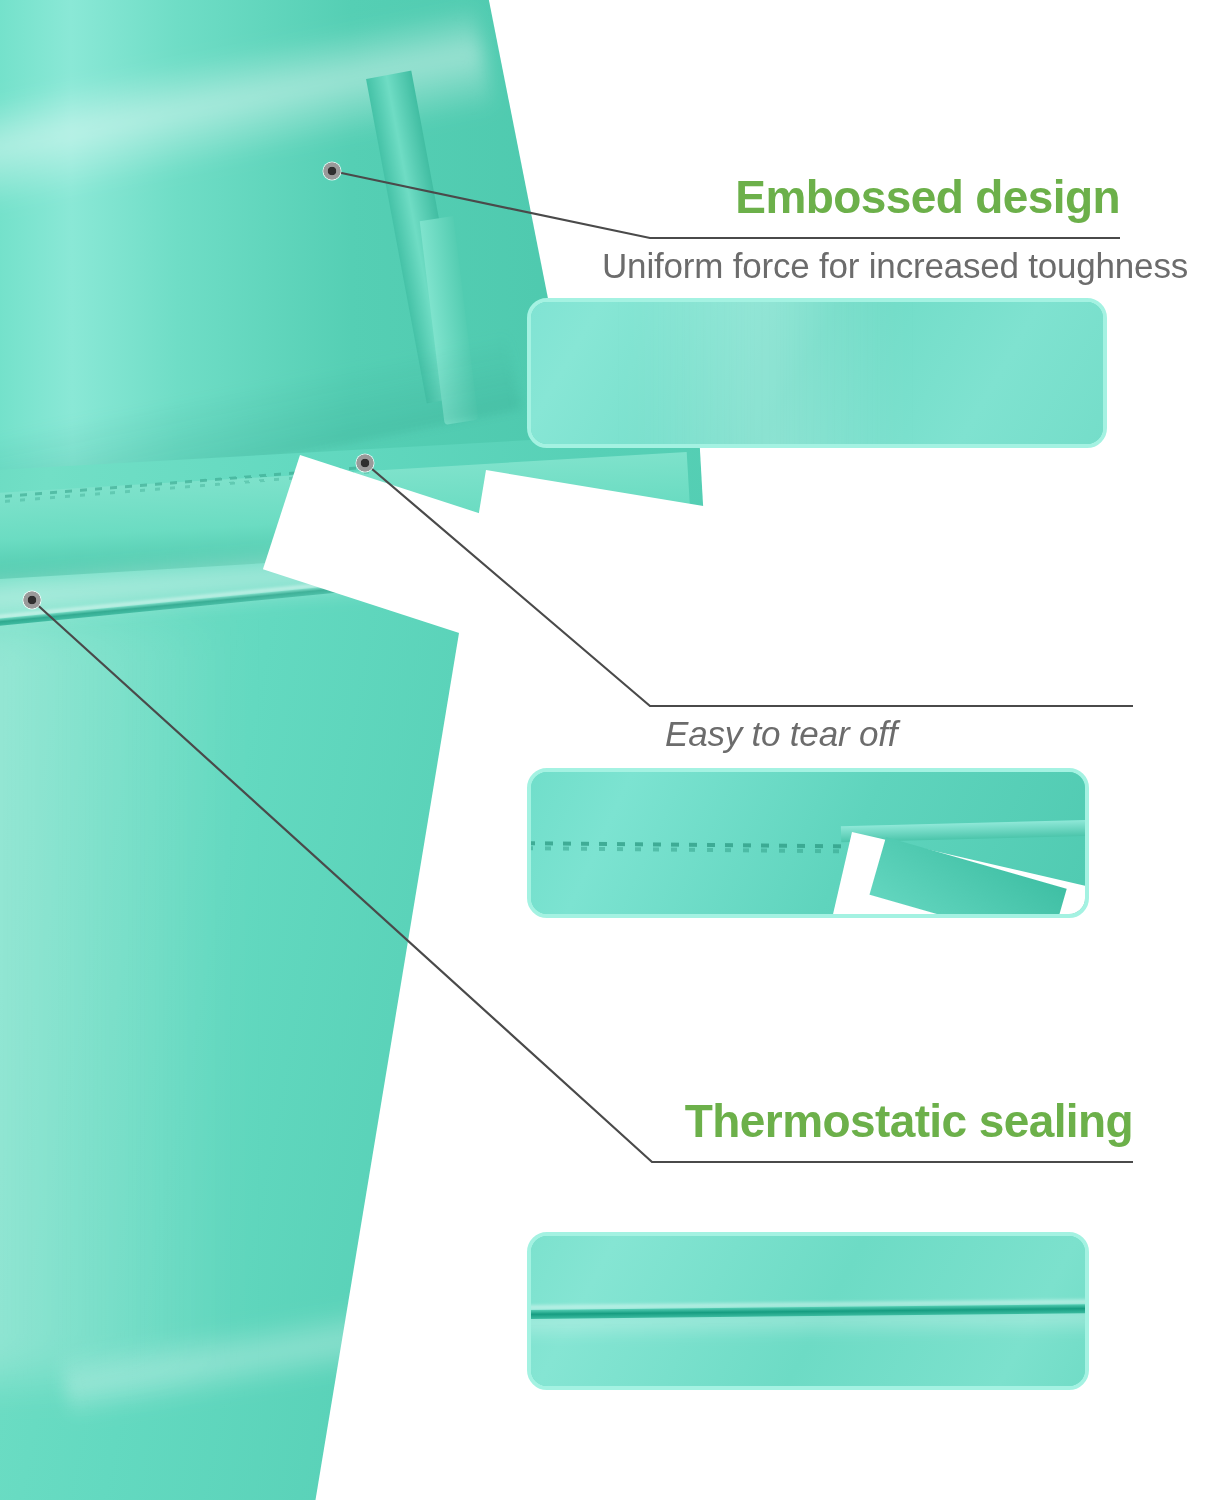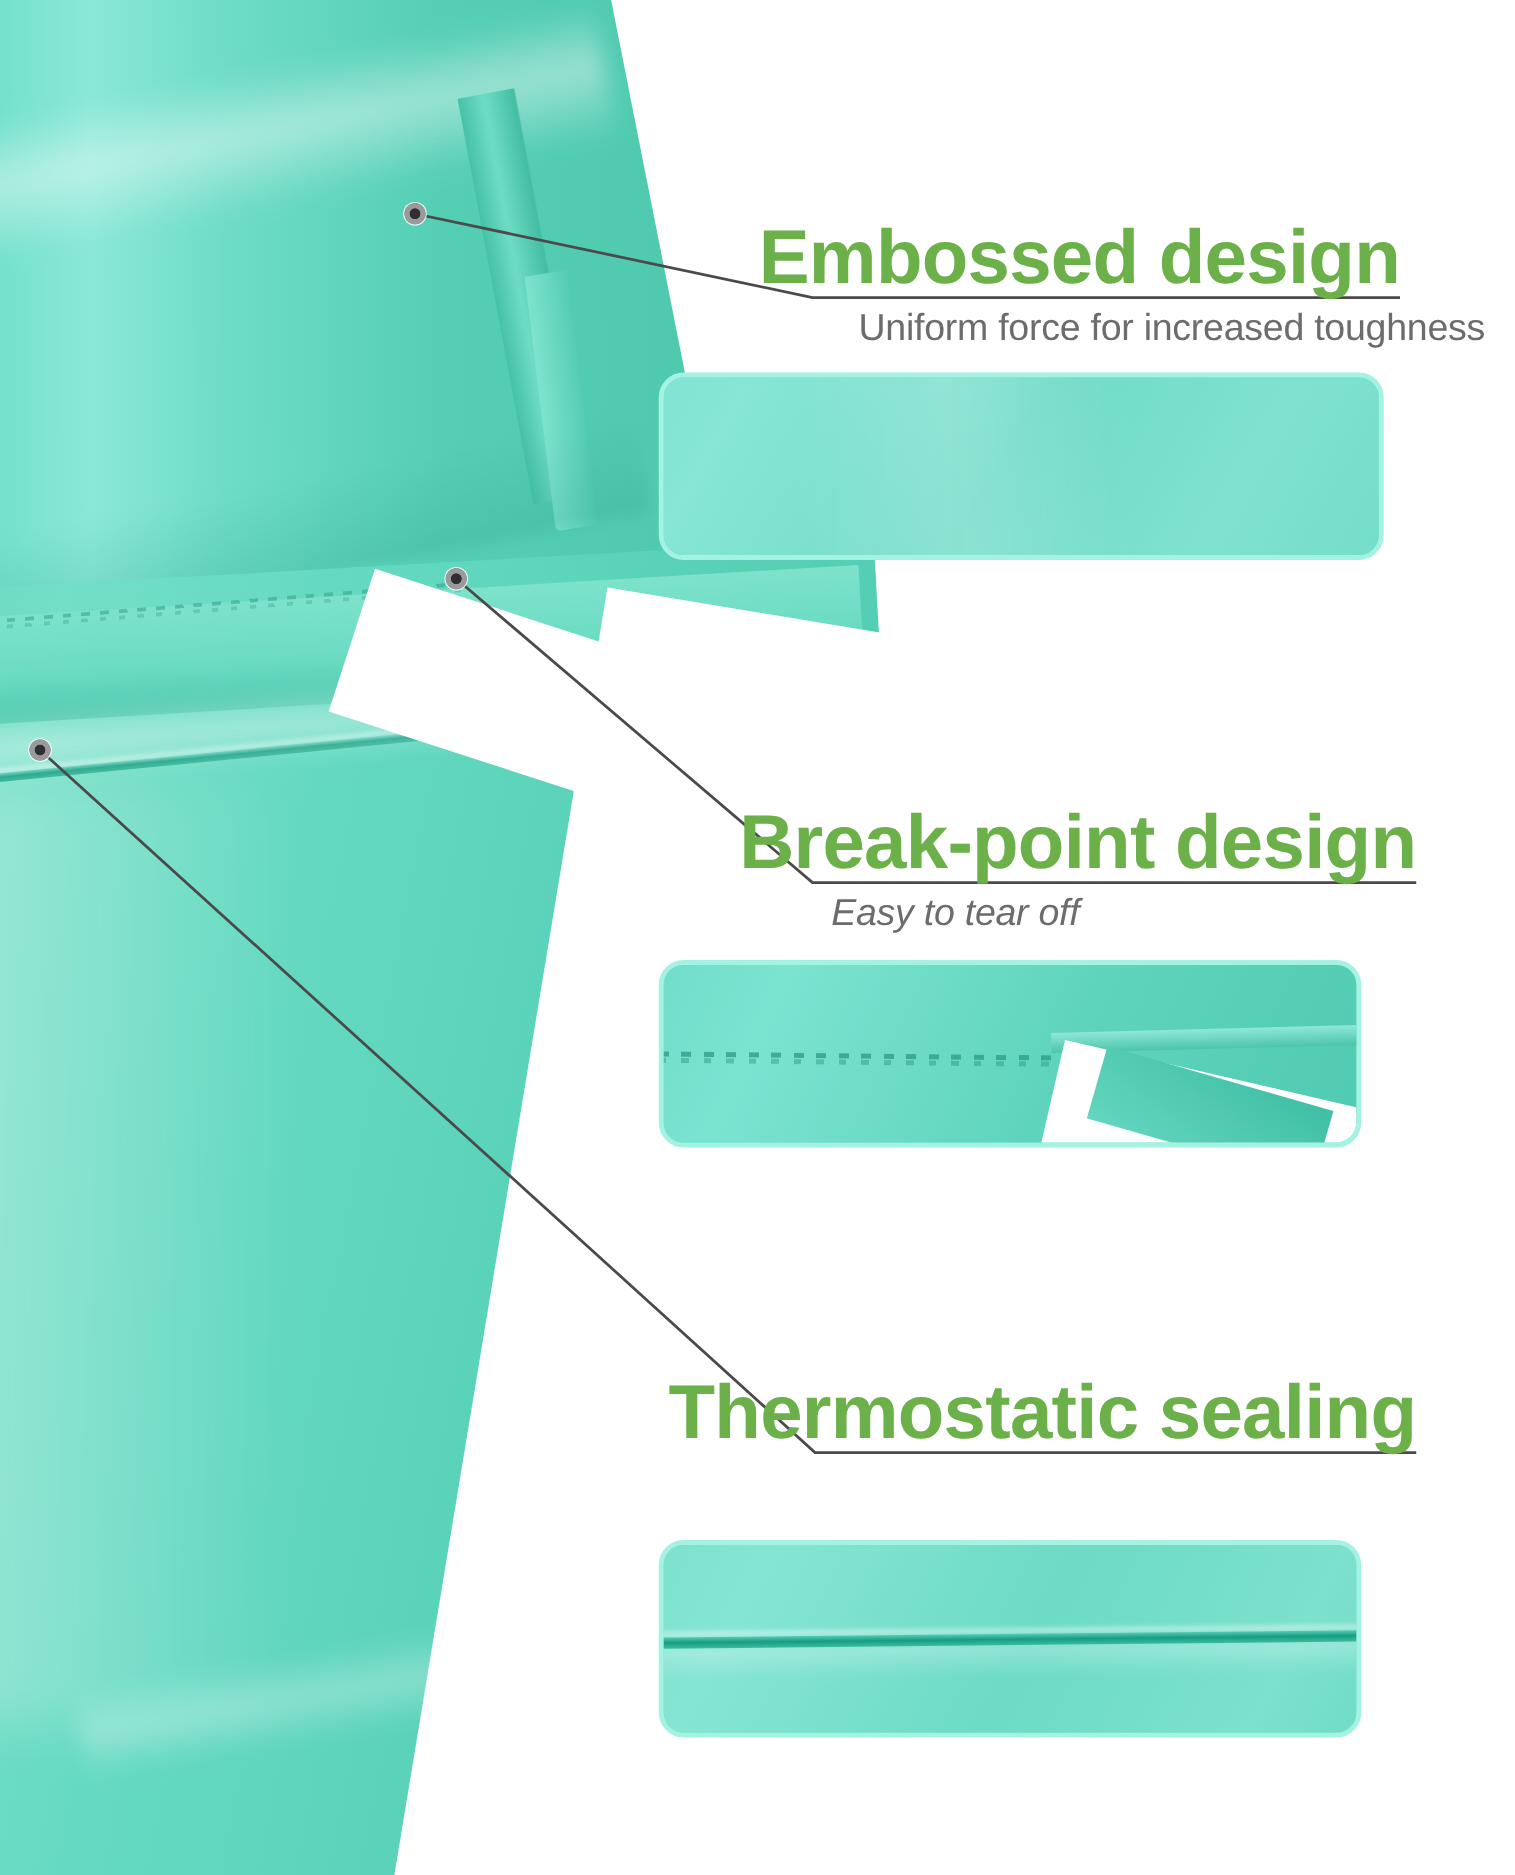--- a/index.html
+++ b/index.html
@@ -116,25 +116,25 @@
   
   .leader { position:absolute; left:0; top:0; width:1212px; height:1500px; pointer-events:none; }
 
   .dot { position:absolute; width:19px; height:19px; border-radius:50%;
          background:radial-gradient(circle at 50% 50%,#2f2f2f 0 30%,#9a9a9a 34% 62%,rgba(255,255,255,.82) 66% 100%);
          transform:translate(-50%,-50%); }
 
   
   .block { position:absolute; }
   .title {
-    font-size:61px; font-weight:bold; color:#6cb04a;
+    font-size:46px; font-weight:bold; color:#6cb04a;
     letter-spacing:-.6px; white-space:nowrap; text-align:right;
   }
   .subtitle {
-    font-size:30px; color:#6c6c6c; white-space:nowrap; letter-spacing:-.2px;
+    font-size:35px; color:#6c6c6c; white-space:nowrap; letter-spacing:-.2px;
   }
 
   
   .card {
     position:absolute; border:4px solid #a4f2e2; border-radius:20px;
     overflow:hidden; background:#6fdcc4;
   }
   .card-inner { position:absolute; inset:0; }
   .c1-fill {
     position:absolute; inset:-20%;
@@ -213,23 +213,20 @@
   <div class="block" style="left:520px; top:246px; width:668px; text-align:right;">
     <div class="subtitle">Uniform force for increased toughness</div>
   </div>
   <div class="card" style="left:527px; top:298px; width:580px; height:150px;">
     <div class="card-inner">
       <div class="c1-fill"></div>
       <div class="c1-soft"></div>
     </div>
   </div>
 
-  <div class="block" style="left:520px; top:638px; width:613px;">
-    <div class="title">Break-point design</div>
-  </div>
   <div class="block" style="left:520px; top:714px; width:410px; text-align:left; padding-left:145px;font-style:italic;">
     <div class="subtitle">Easy to tear off</div>
   </div>
   <div class="card" style="left:527px; top:768px; width:562px; height:150px;">
     <div class="card-inner">
       <div class="c2-fill"></div>
       <div class="c2-perf"></div>
       <div class="c2-perf-b"></div>
       <div class="c2-lip"></div>
       <div class="c2-tear"></div>

